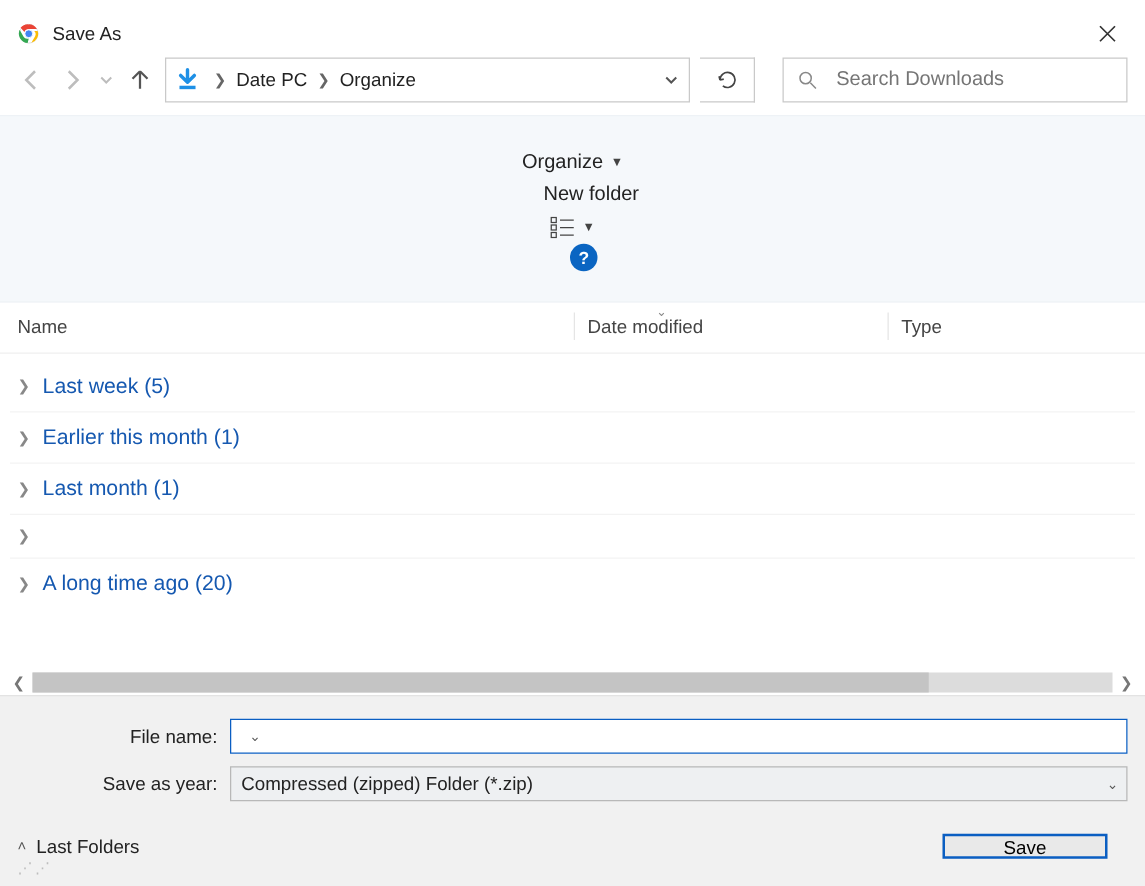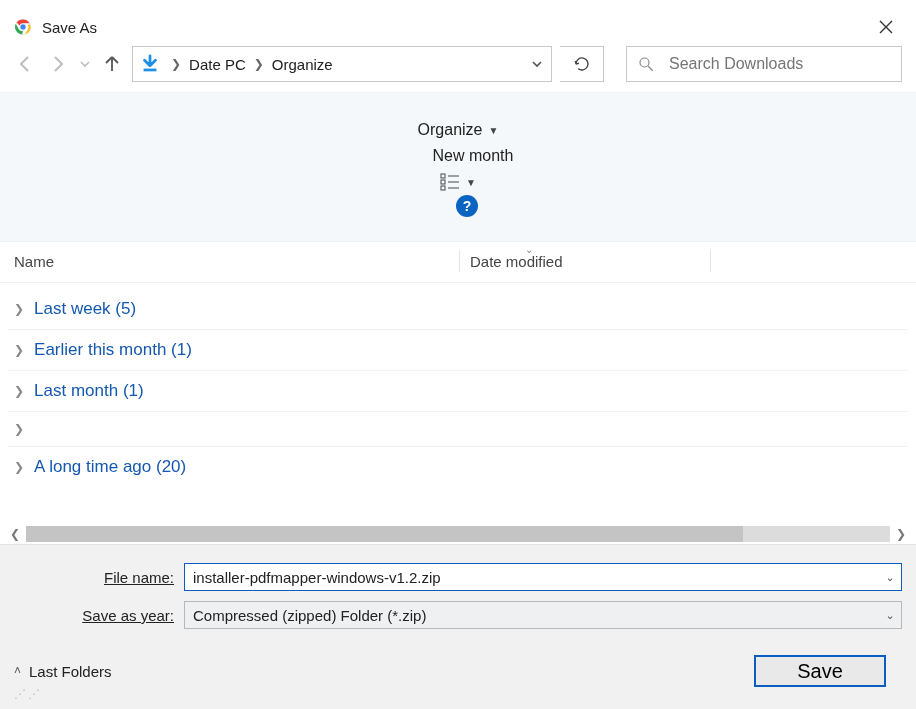--- a/index.html
+++ b/index.html
@@ -136,39 +136,39 @@
   .hscroll .track{flex:1;height:16px;background:#dcdcdc;margin:0 2px;position:relative;}
   .hscroll .thumb{position:absolute;left:0;top:0;height:16px;width:83%;background:#c4c4c4;}
 
   
   .bottom {
     background:#f1f1f1;
     border-top:1px solid #e3e3e3;
     padding: 18px 14px 12px 14px;
   }
   .form-row{display:flex;align-items:center;margin-bottom:10px;}
-  .form-row label{width:170px;text-align:right;padding-right:10px;font-size:15px;color:#222;text-decoration:underline;}
+  .form-row label{width:170px;text-align:right;padding-right:10px;font-size:15px;color:#222;}
   .combo{
     flex:1;height:28px;border:1px solid #888;display:flex;align-items:center;
     background:#fff;padding-left:8px;font-size:15px;position:relative;
   }
   .combo.sel{border:1px solid #0a5ec2;}
   .combo.grey{background:#eef0f2;border:1px solid #b8b8b8;}
   .combo .dd{width:22px;text-align:center;color:#555;font-size:11px;}
   .combo .val{flex:1;}
 
   .footer{
     display:flex;align-items:center;margin-top:26px;
   }
   .footer .hide{
     display:flex;align-items:center;gap:8px;font-size:15px;color:#222;cursor:pointer;
   }
   .footer .spacer{flex:1;}
   .footer button{
-    width:132px;height:32px;font-size:20px;border:1px solid #b0b0b0;background:#e9e9e9;
+    width:132px;height:20px;font-size:15px;border:1px solid #b0b0b0;background:#e9e9e9;
     cursor:pointer;
   }
   .footer button.primary{border:2px solid #0a5ec2;background:#e9e9e9;margin-right:16px;}
 
   .resize-grip{
     align-self:flex-end;margin-top:4px;color:#bdbdbd;font-size:12px;line-height:6px;letter-spacing:2px;
   }
 
   svg{display:block;}
 </style>
@@ -251,21 +251,21 @@
     <input type="text" placeholder="Search Downloads" style="">
   </div>
 </div>
 
 <div class="toolbar">
   <div class="btn">
     <span>Organize</span>
     <span class="caret">▼</span>
   </div>
   <div class="btn" style="margin-left:30px">
-    <span>New month</span>
+    <span>New folder</span>
   </div>
   <span class="spacer"></span>
   <div class="view-icon">
     <svg width="20" height="18" viewBox="0 0 20 18">
       <rect x="1" y="1" width="4" height="4" fill="none" stroke="#444"></rect>
       <rect x="1" y="7" width="4" height="4" fill="none" stroke="#444"></rect>
       <rect x="1" y="13" width="4" height="4" fill="none" stroke="#444"></rect>
       <line x1="8" y1="3" x2="19" y2="3" stroke="#444"></line>
       <line x1="8" y1="9" x2="19" y2="9" stroke="#444"></line>
       <line x1="8" y1="15" x2="19" y2="15" stroke="#444"></line>
@@ -276,20 +276,21 @@
 </div>
 
 <div class="col-headers">
   <div class="col-name"><span>Name</span></div>
   <span class="col-div"></span>
   <div class="col-date">
     <span class="sort">⌄</span>
     <span>Date modified</span>
   </div>
   <span class="col-div"></span>
+  <div class="col-type"><span>Type</span></div>
 </div>
 
 <div class="filelist">
   <div class="group">
     <span class="chev">❯</span>
     <span>Last week (5)</span>
   </div>
   <div class="group">
     <span class="chev">❯</span>
     <span>Earlier this month (1)</span>
@@ -312,21 +313,20 @@
   <div class="track">
     <div class="thumb"></div>
   </div>
   <span class="arrow">❯</span>
 </div>
 
 <div class="bottom">
   <div class="form-row">
     <label>File name:</label>
     <div class="combo sel">
-      <span class="val">installer-pdfmapper-windows-v1.2.zip</span>
       <span class="dd">⌄</span>
     </div>
   </div>
   <div class="form-row">
     <label>Save as year:</label>
     <div class="combo grey">
       <span class="val">Compressed (zipped) Folder (*.zip)</span>
       <span class="dd">⌄</span>
     </div>
   </div>

